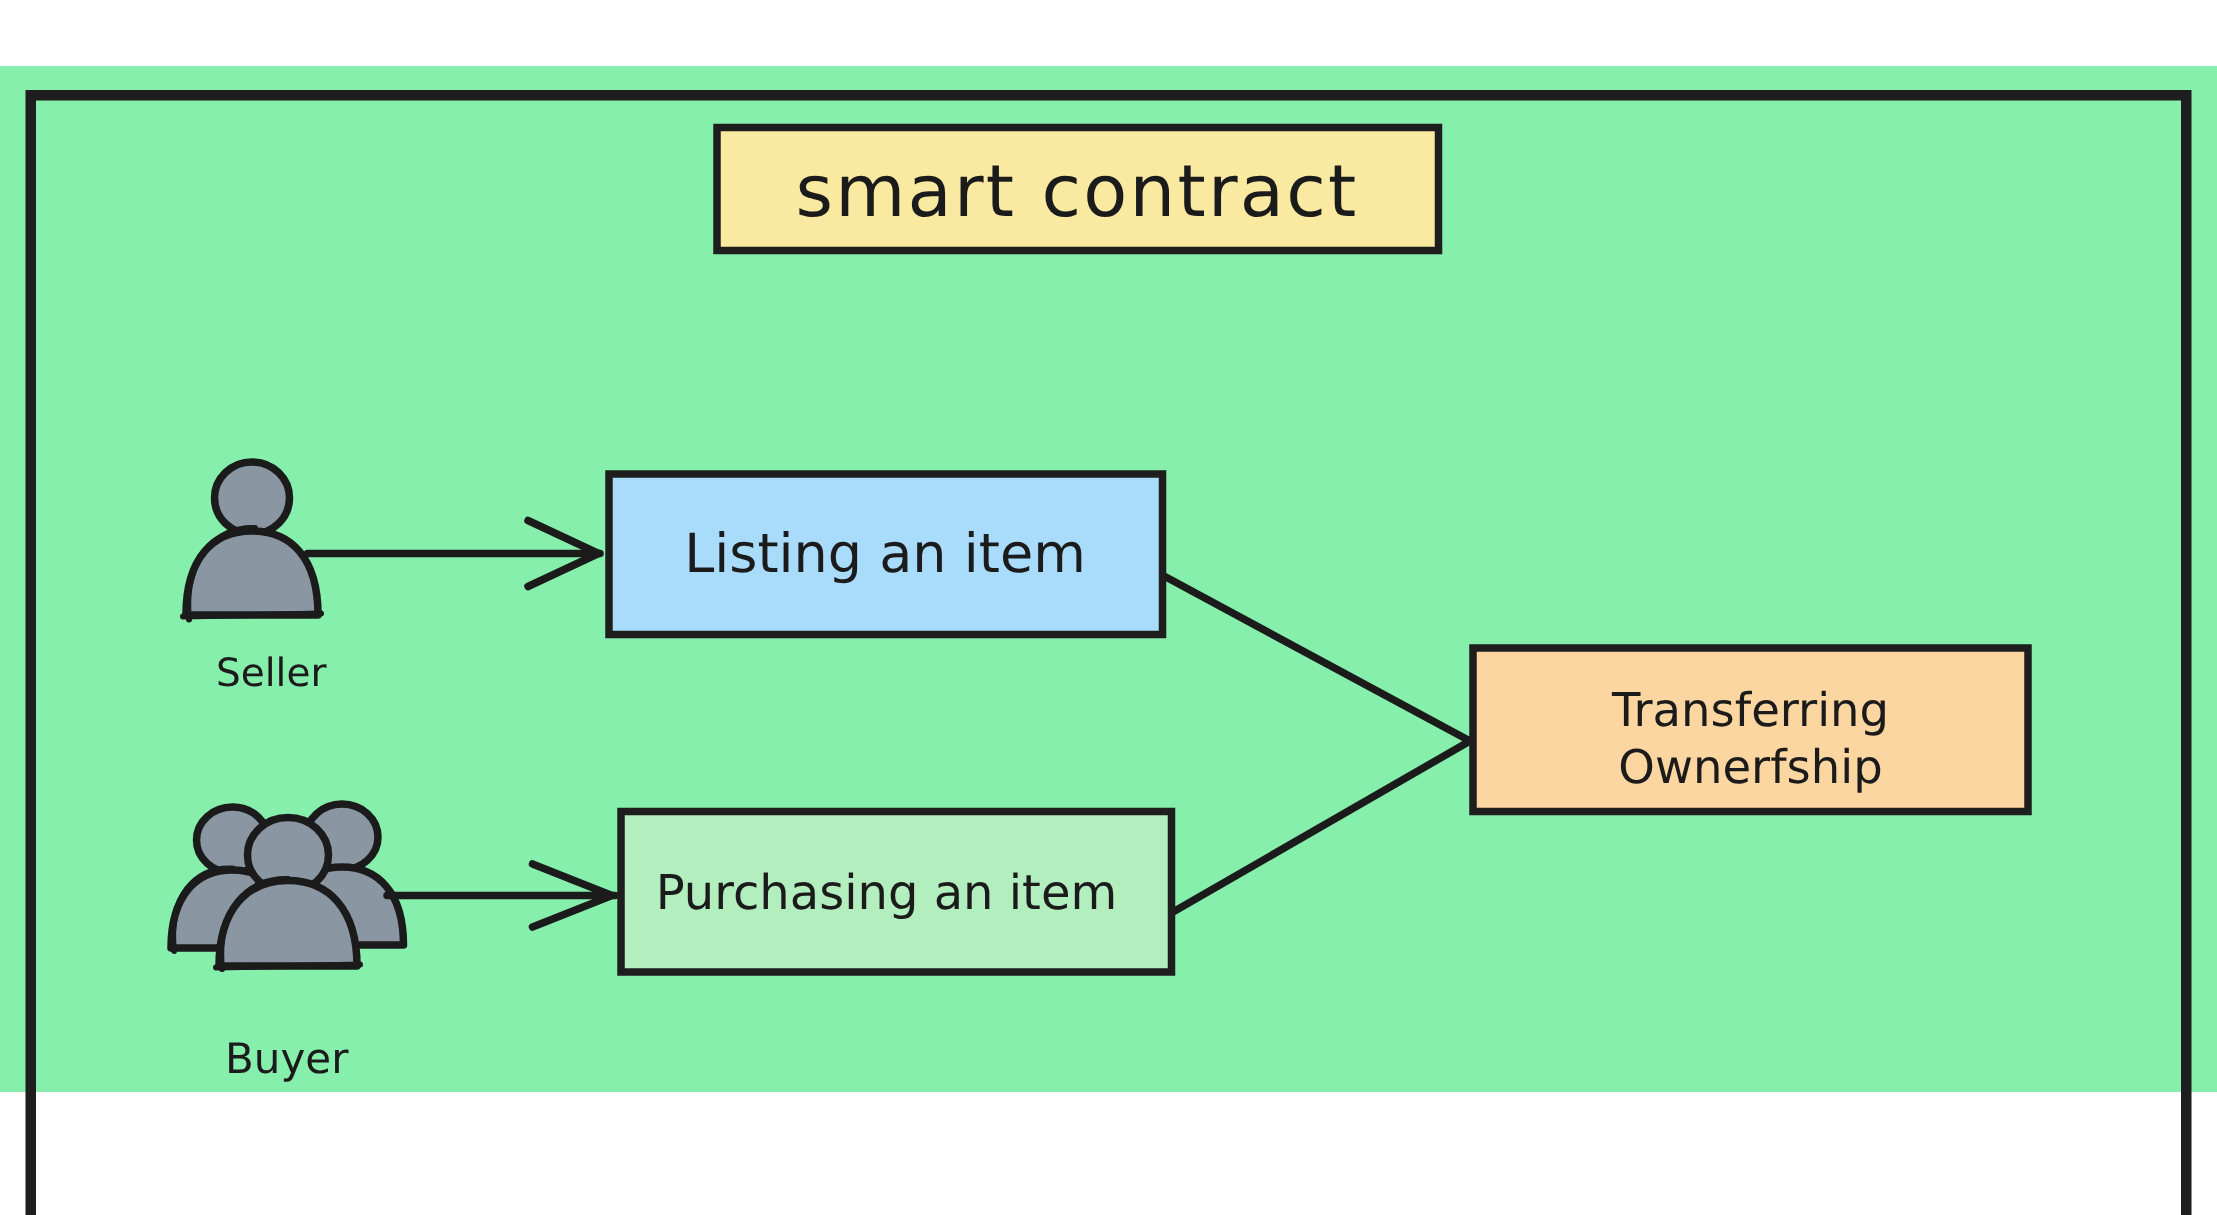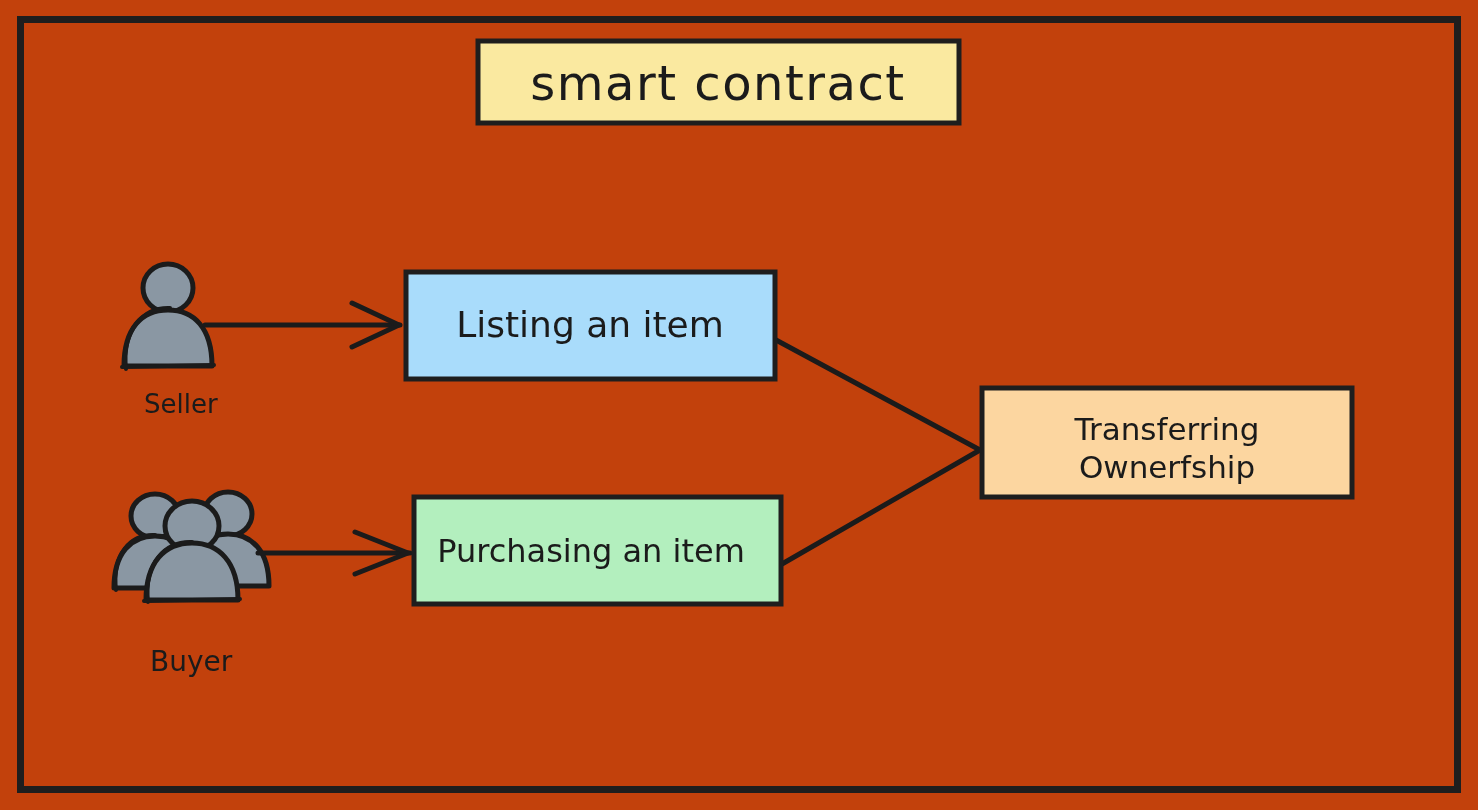--- a/index.html
+++ b/index.html
@@ -9,22 +9,23 @@
   }
   body {
     width: 1478px;
     height: 810px;
     font-family: "DejaVu Sans", sans-serif;
     overflow: hidden;
   }
   #canvas {
     position: relative;
     width: 1478px;
-    height: 810px;
-    background: #c2410c;
+    height: 684px;
+    background: #86efac;
+    margin-top: 44px;
   }
   #diagram-svg {
     position: absolute;
     left: 0;
     top: 0;
     width: 1478px;
     height: 810px;
   }
   .hand-text {
     font-family: "DejaVu Sans", sans-serif;

